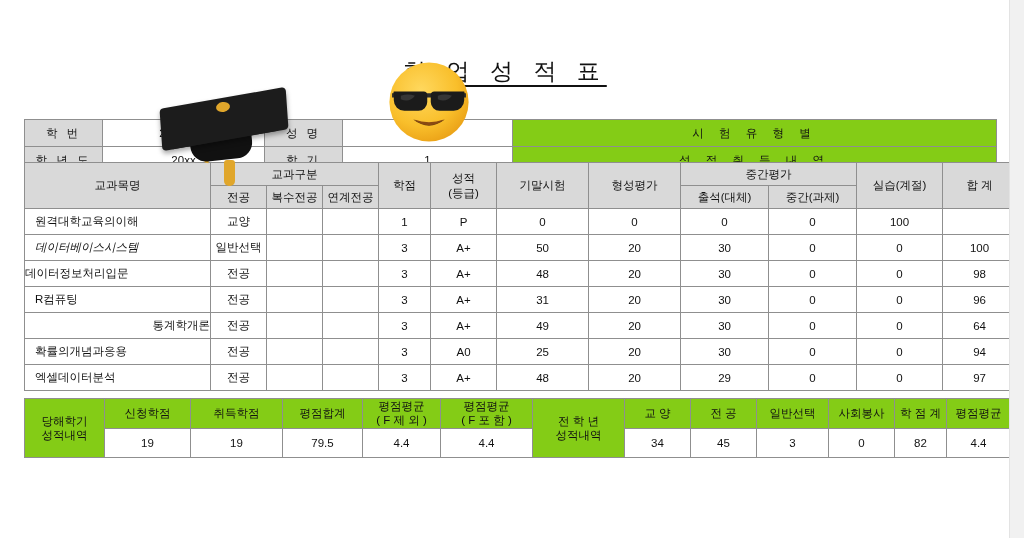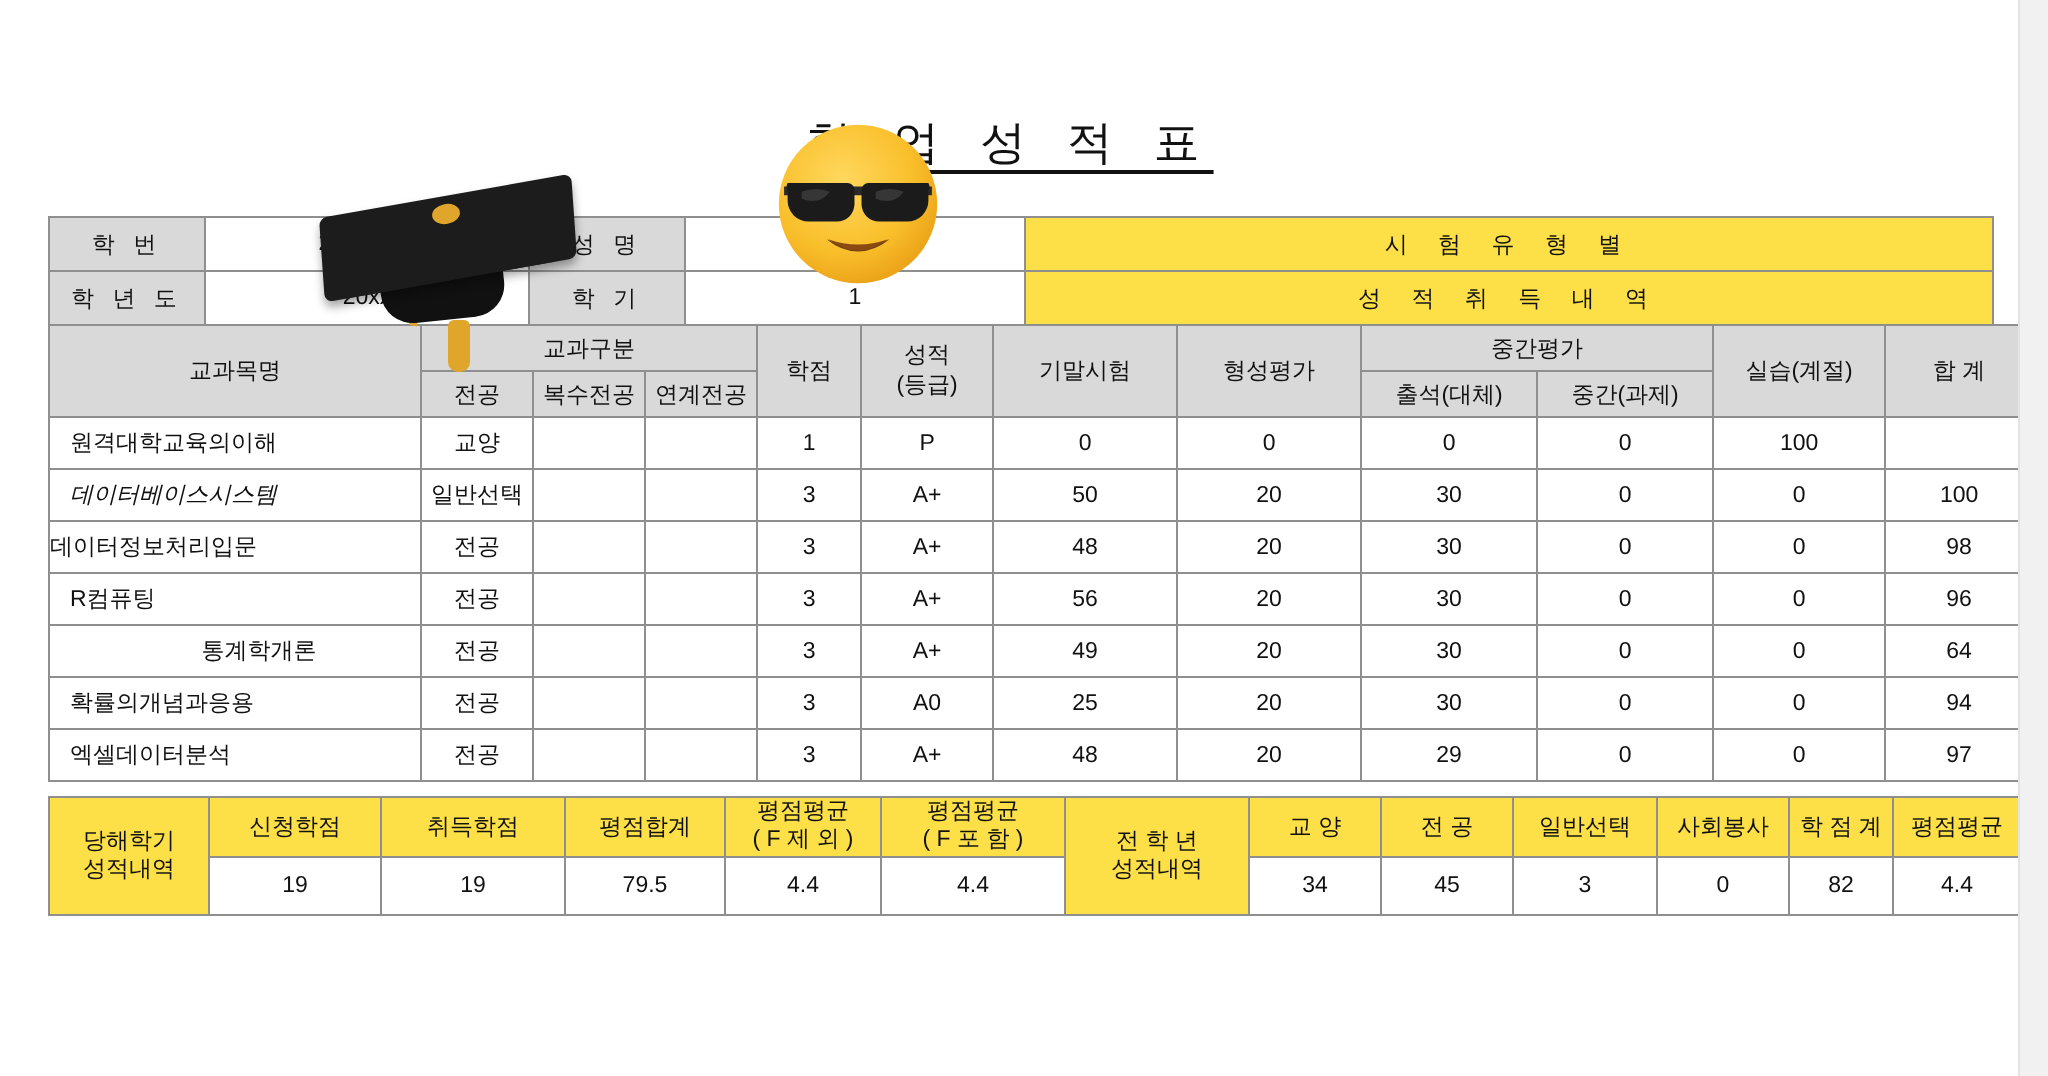--- a/index.html
+++ b/index.html
@@ -47,29 +47,29 @@
   }
   td, th {
     border: 1px solid #8f8f8f;
     font-size: 11.5px;
     color: #111;
     text-align: center;
     font-weight: 400;
     padding: 0;
     background: #ffffff;
   }
-  .gray { background: #fde047; }
+  .gray { background: #84cc16; }
   .sp { letter-spacing: 6px; }
   .sp3 { letter-spacing: 3px; }
 
   
   #info-table {
     position: absolute;
     left: 24px;
-    top: 108px;
+    top: 119px;
     width: 972px;
   }
   #info-table td { height: 26px; }
   .lbl { background: #d9d9d9; }
   .val { background: #ffffff; }
 
   
   #grade-table {
     position: absolute;
     left: 24px;
@@ -274,29 +274,29 @@
           <td>0</td>
           <td>98</td>
         </tr>
         <tr>
           <td class="subj" style="text-align: left; padding-left: 10px;">R컴퓨팅</td>
           <td>전공</td>
           <td></td>
           <td></td>
           <td>3</td>
           <td>A+</td>
-          <td>56</td>
+          <td>31</td>
           <td>20</td>
           <td>30</td>
           <td>0</td>
           <td>0</td>
           <td>96</td>
         </tr>
         <tr>
-          <td class="subj" style="text-align: center; padding-left: 24px;">통계학개론</td>
+          <td class="subj" style="text-align: right; padding-left: 24px;">통계학개론</td>
           <td>전공</td>
           <td></td>
           <td></td>
           <td>3</td>
           <td>A+</td>
           <td>49</td>
           <td>20</td>
           <td>30</td>
           <td>0</td>
           <td>0</td>

